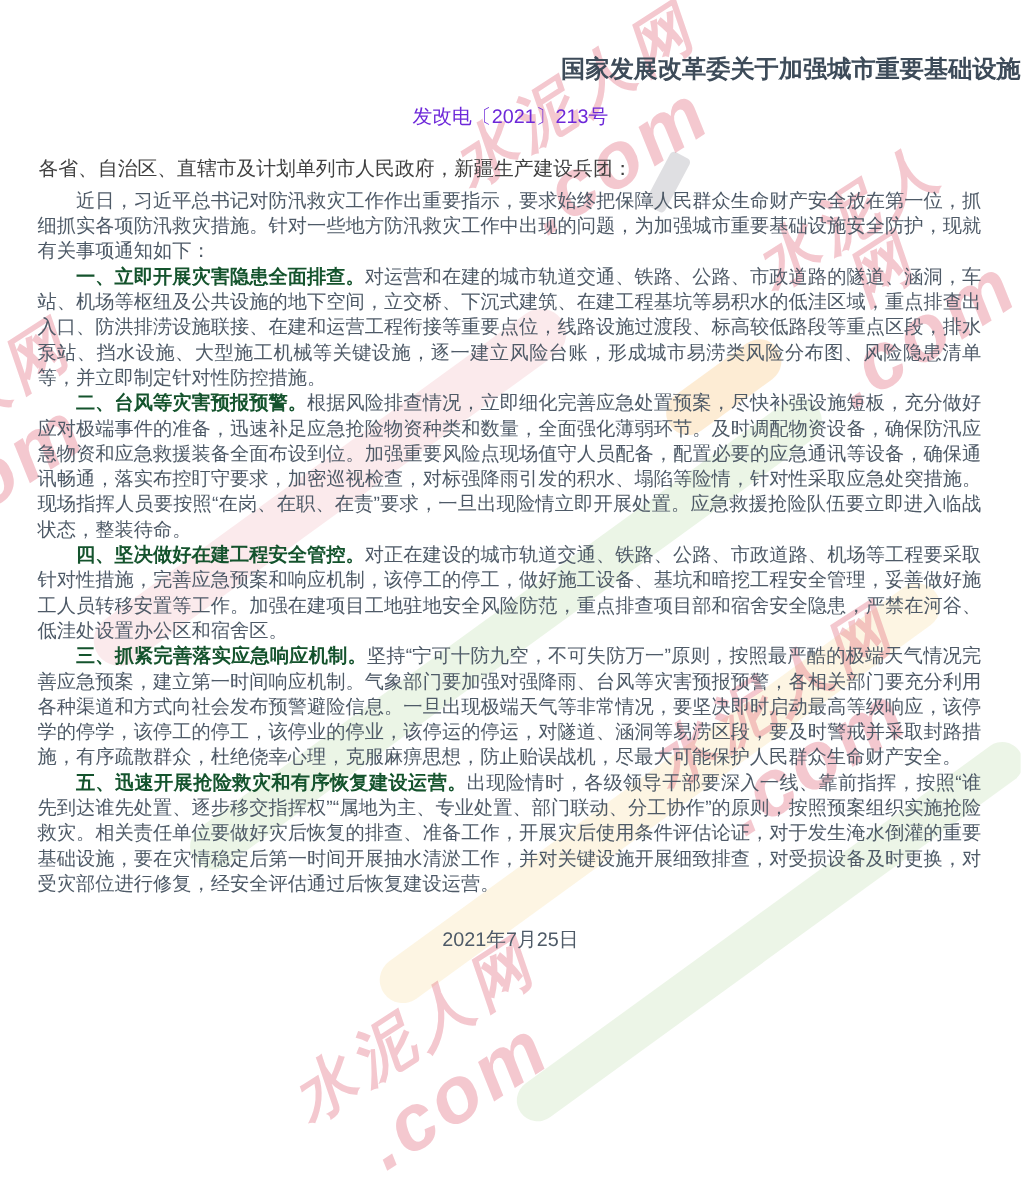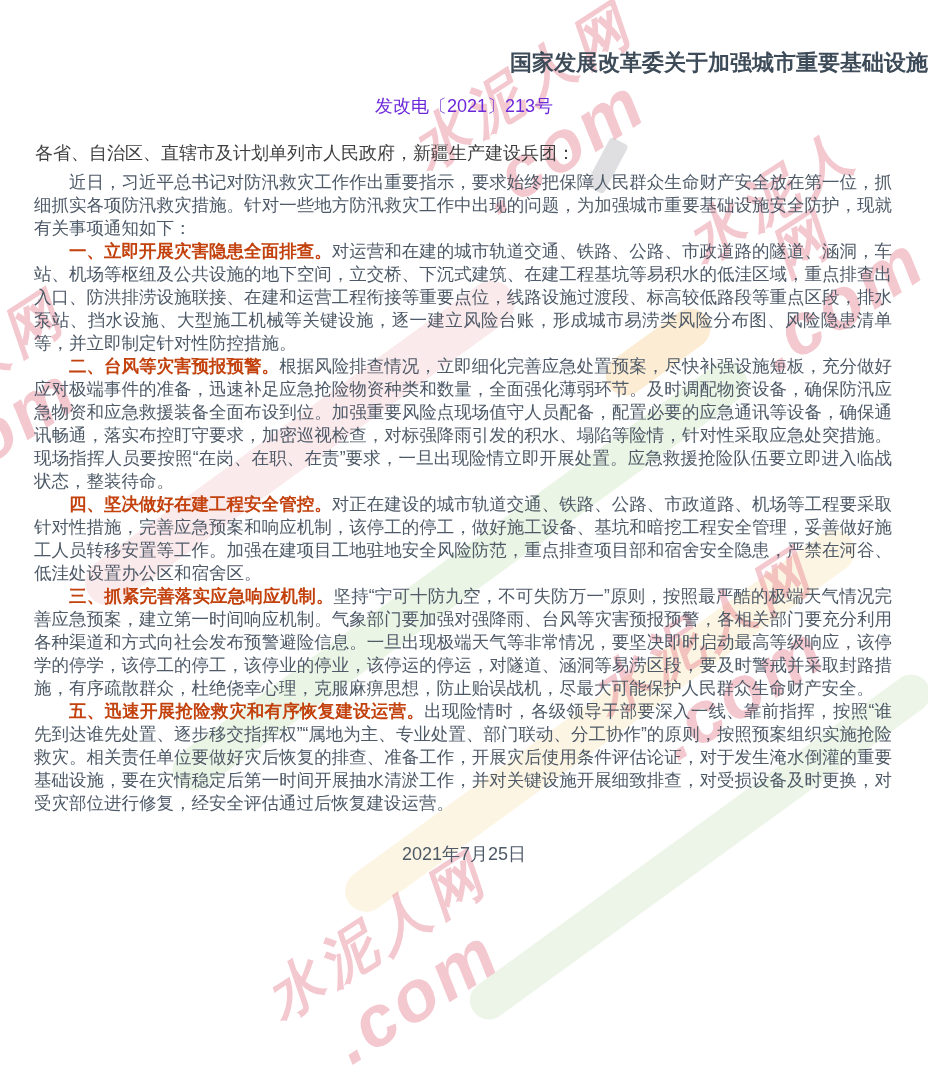--- a/index.html
+++ b/index.html
@@ -58,21 +58,21 @@
     color:#404040;
   }
   .doc-body{
     margin:6px 36px 0 34px;
     font-size:17.5px;
     line-height:23px;
     color:#4e5a67;
     text-align:justify;
   }
   .para{margin:0;text-indent:2em;}
-  .sec-head{font-weight:bold;color:#c2410c;}
+  .sec-head{font-weight:bold;color:#14532d;}
   .signature{
     margin-top:22px;
     text-align:center;
     font-size:18px;
     line-height:34px;
     color:#4e5a67;
   }
 </style>
 </head>
 <body>

